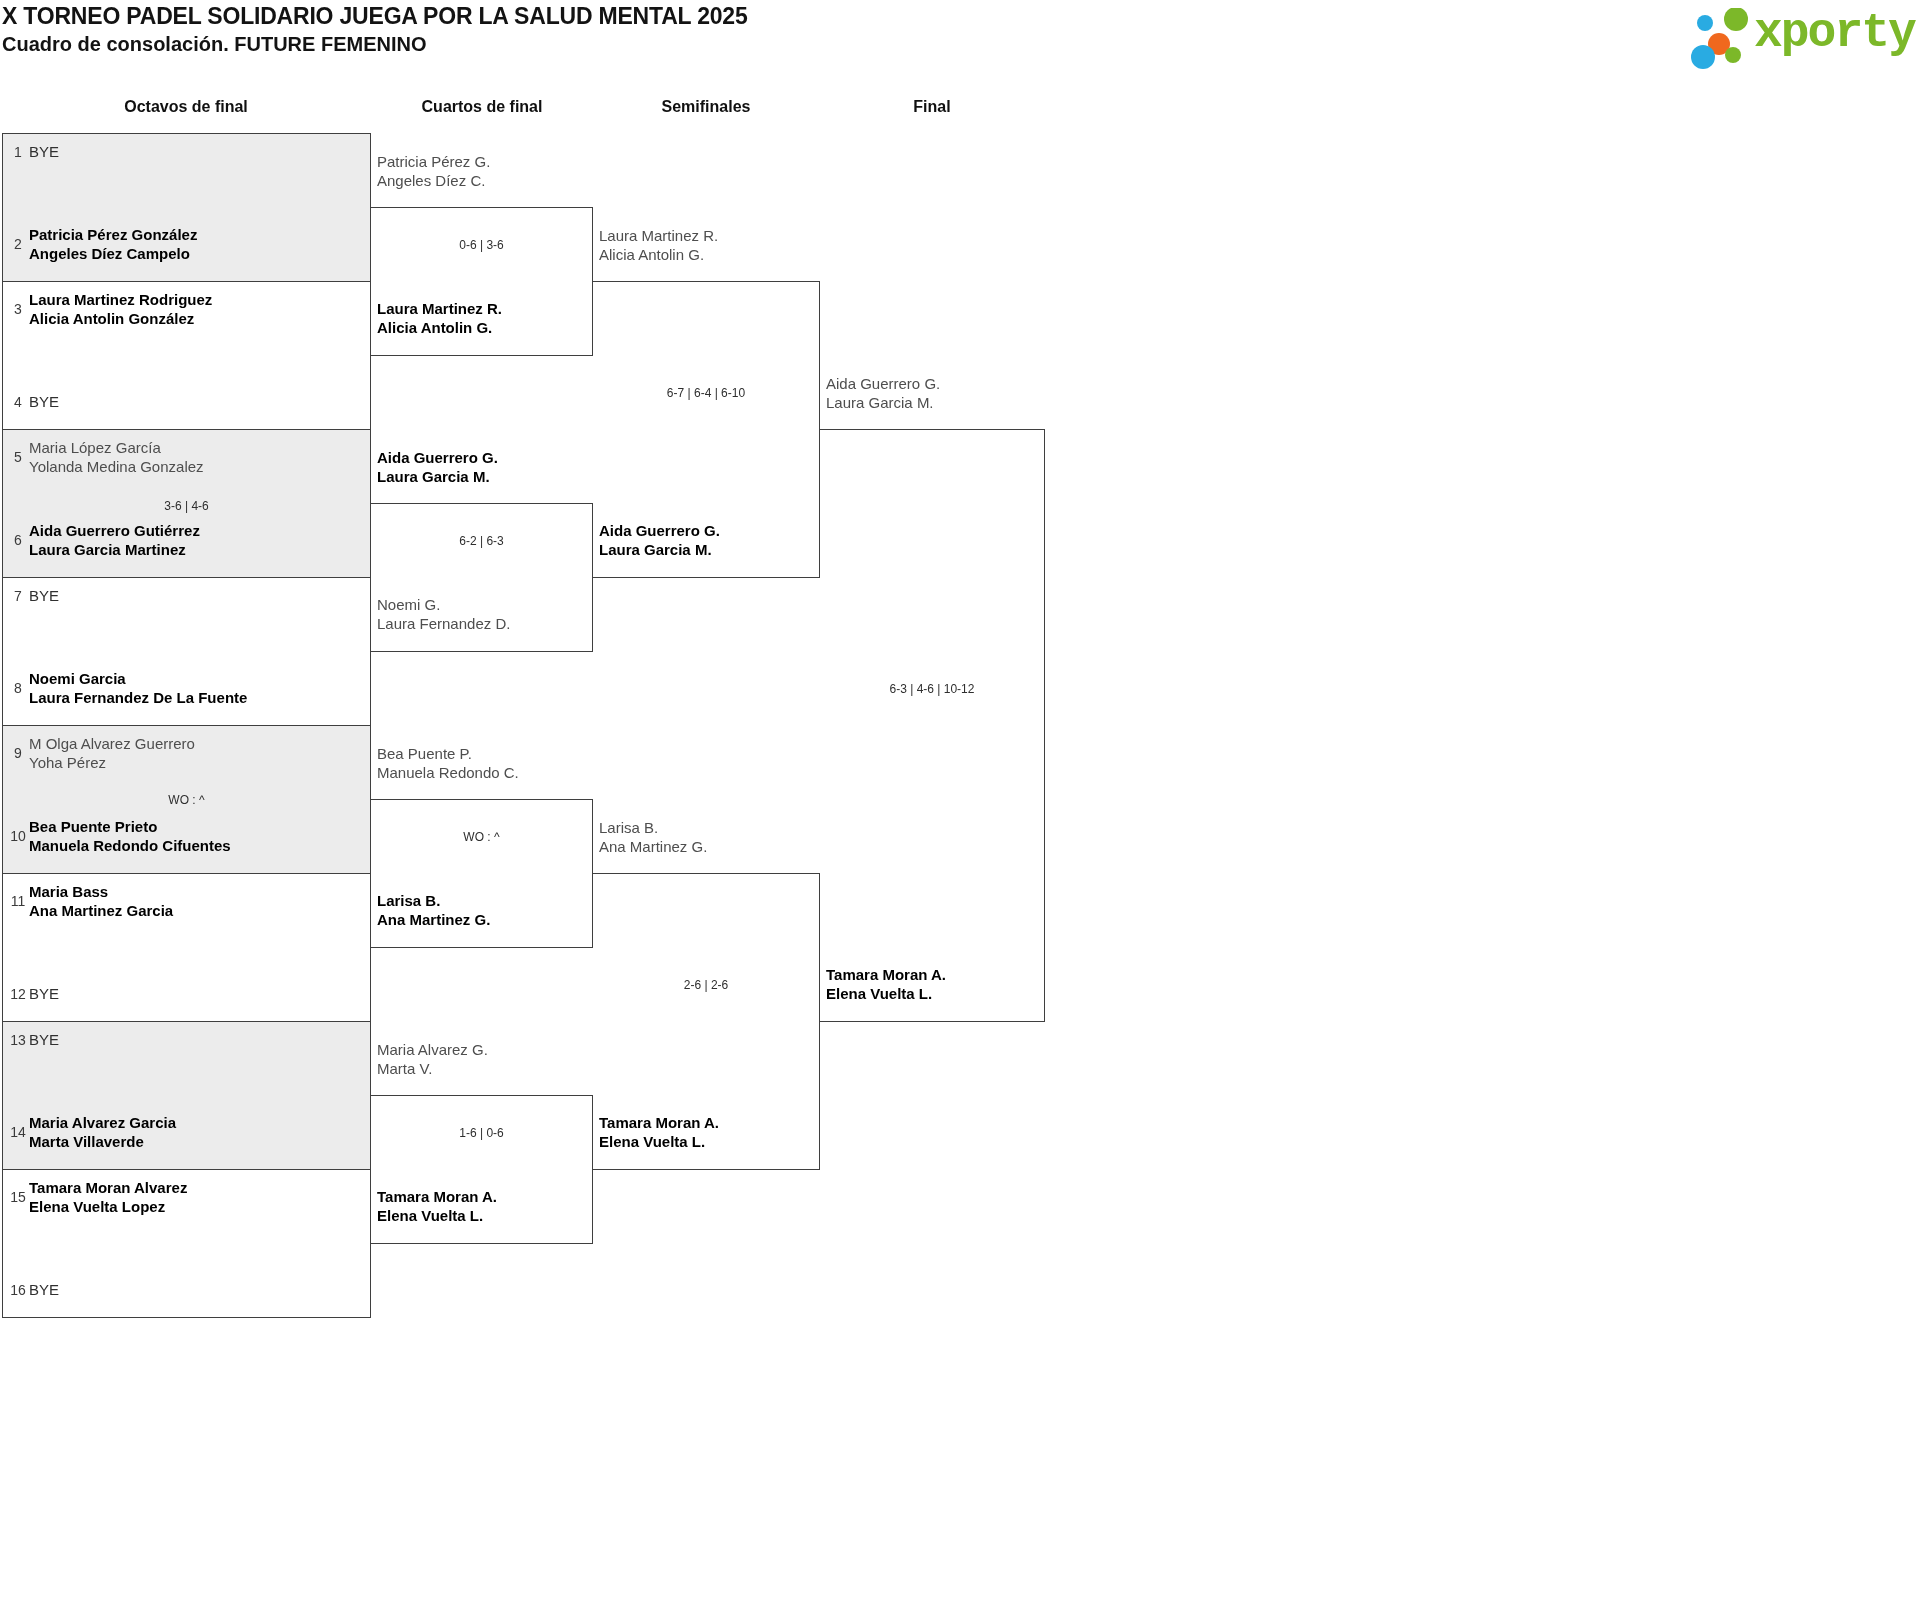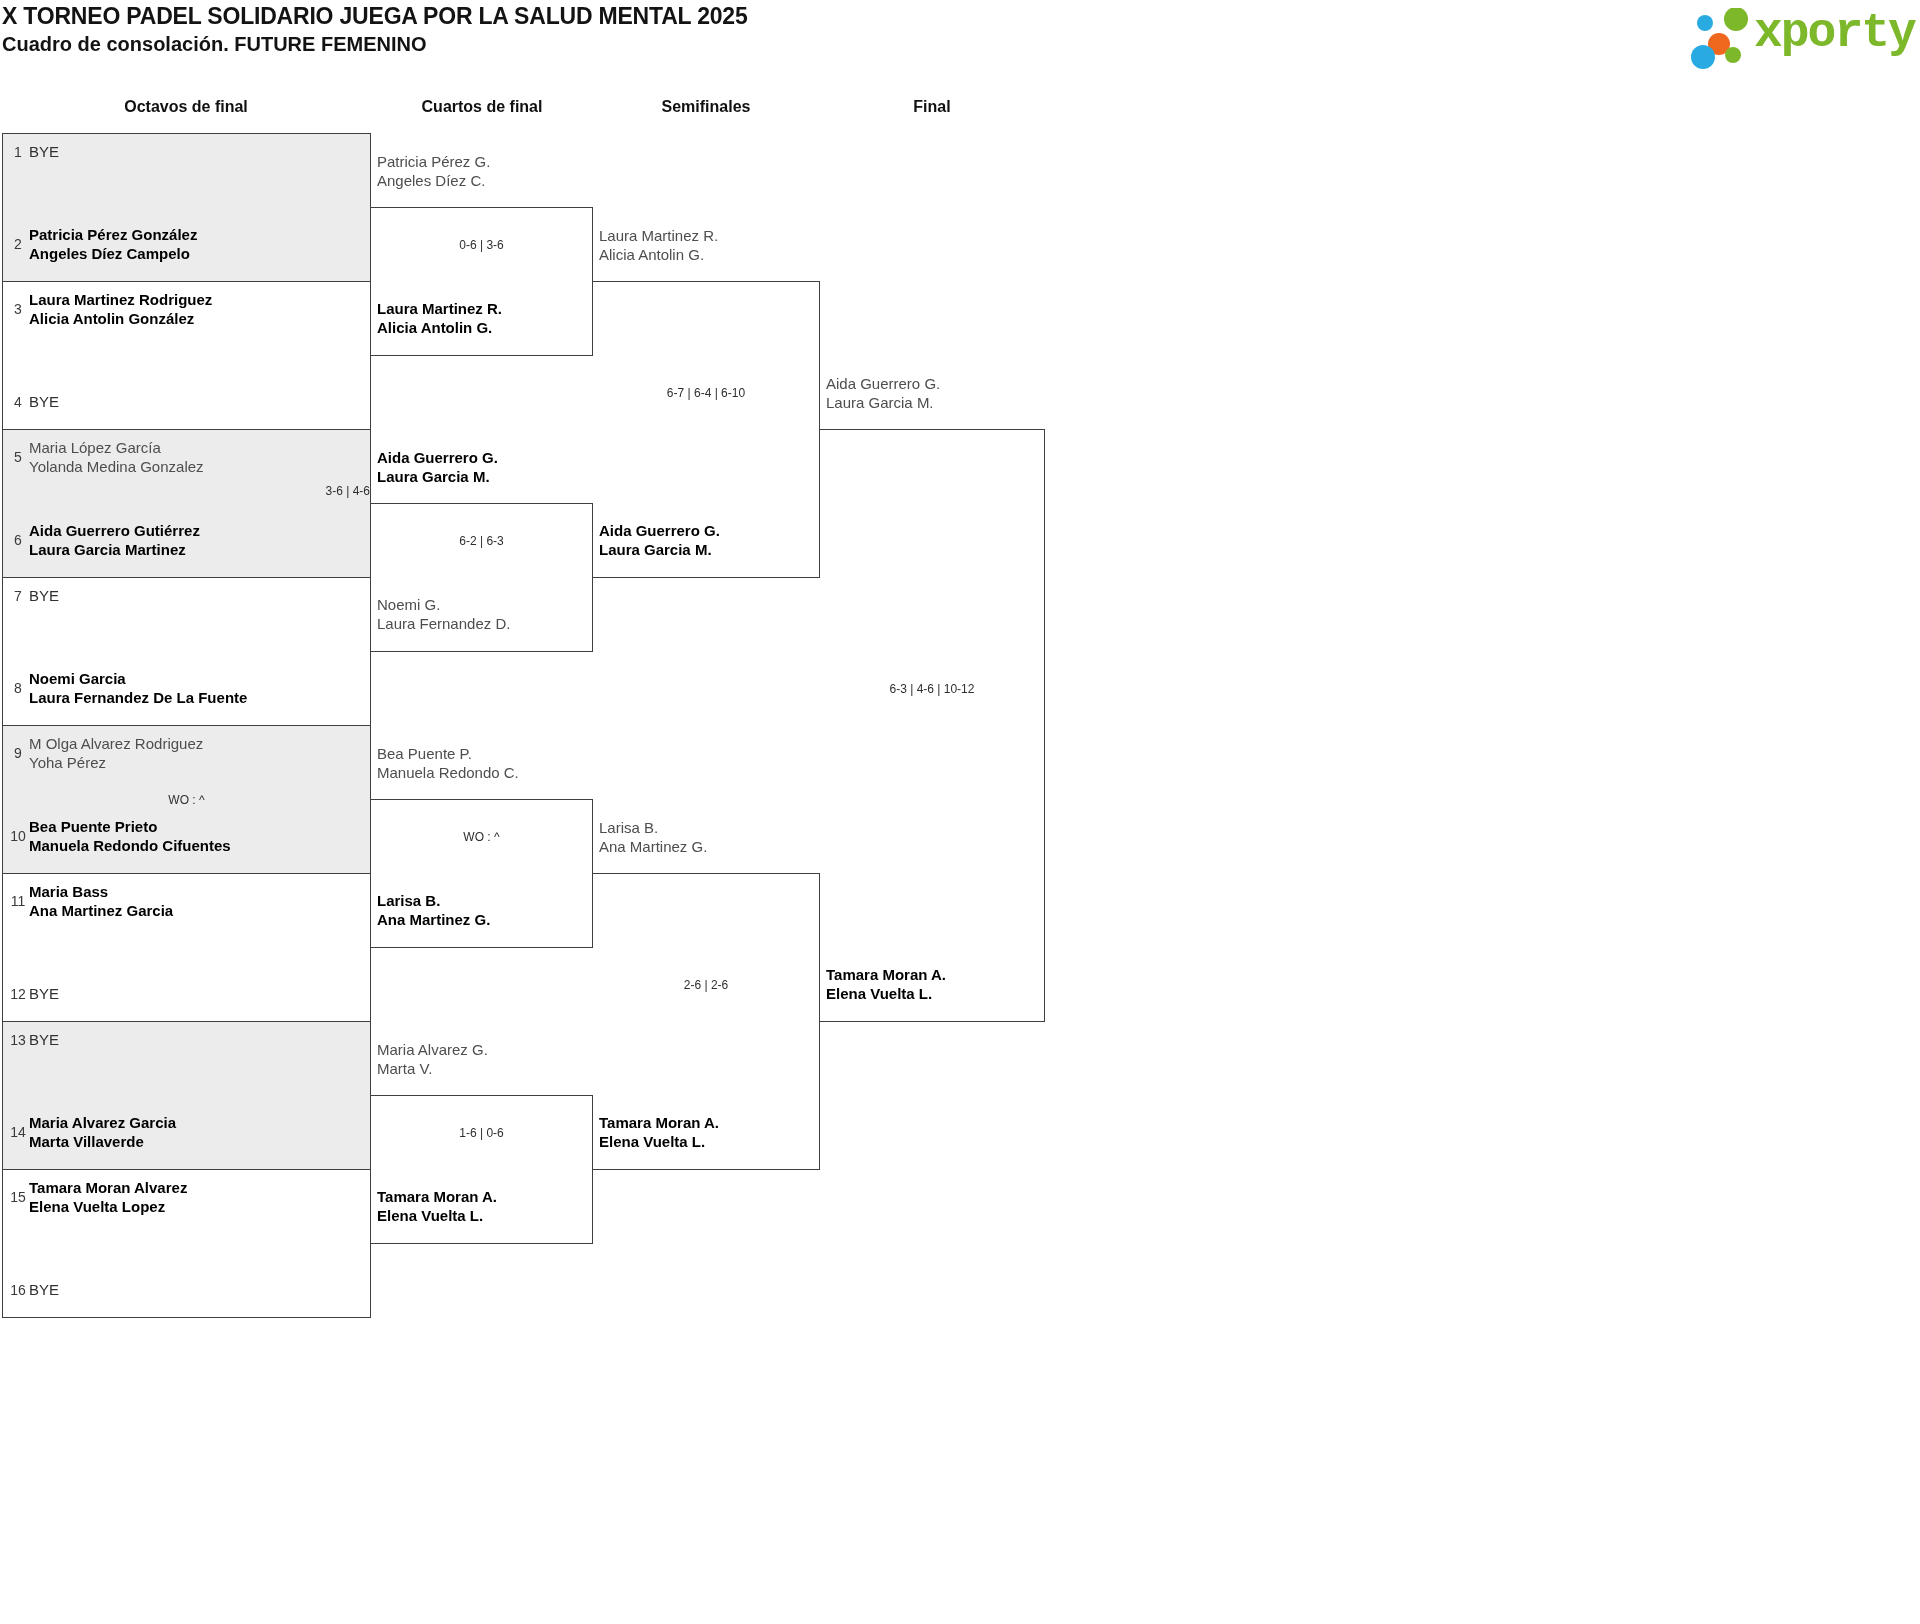--- a/index.html
+++ b/index.html
@@ -99,42 +99,42 @@
             <span>Yolanda Medina Gonzalez</span>
           </div>
         </div>
         <div class="entry pos-bottom">
           <span class="num">6</span>
           <div class="names winner">
             <span>Aida Guerrero Gutiérrez</span>
             <span>Laura Garcia Martinez</span>
           </div>
         </div>
-        <div class="score" style="top: 52px; text-align: right;">3-6 | 4-6</div>
+        <div class="score" style="top: 67px;">3-6 | 4-6</div>
       </div>
       <div class="obox" style="left: 2px; top: 577px; width: 369px; height: 149px;">
         <div class="entry pos-top">
           <span class="num">7</span>
           <div class="names bye">
             <span>BYE</span>
           </div>
         </div>
         <div class="entry pos-bottom">
           <span class="num">8</span>
           <div class="names winner">
             <span>Noemi Garcia</span>
             <span>Laura Fernandez De La Fuente</span>
           </div>
         </div>
       </div>
       <div class="obox gray" style="left: 2px; top: 725px; width: 369px; height: 149px;">
         <div class="entry pos-top">
           <span class="num">9</span>
           <div class="names loser">
-            <span>M Olga Alvarez Rodriguez</span>
+            <span>M Olga Alvarez Guerrero</span>
             <span>Yoha Pérez</span>
           </div>
         </div>
         <div class="entry pos-bottom">
           <span class="num">10</span>
           <div class="names winner">
             <span>Bea Puente Prieto</span>
             <span>Manuela Redondo Cifuentes</span>
           </div>
         </div>

